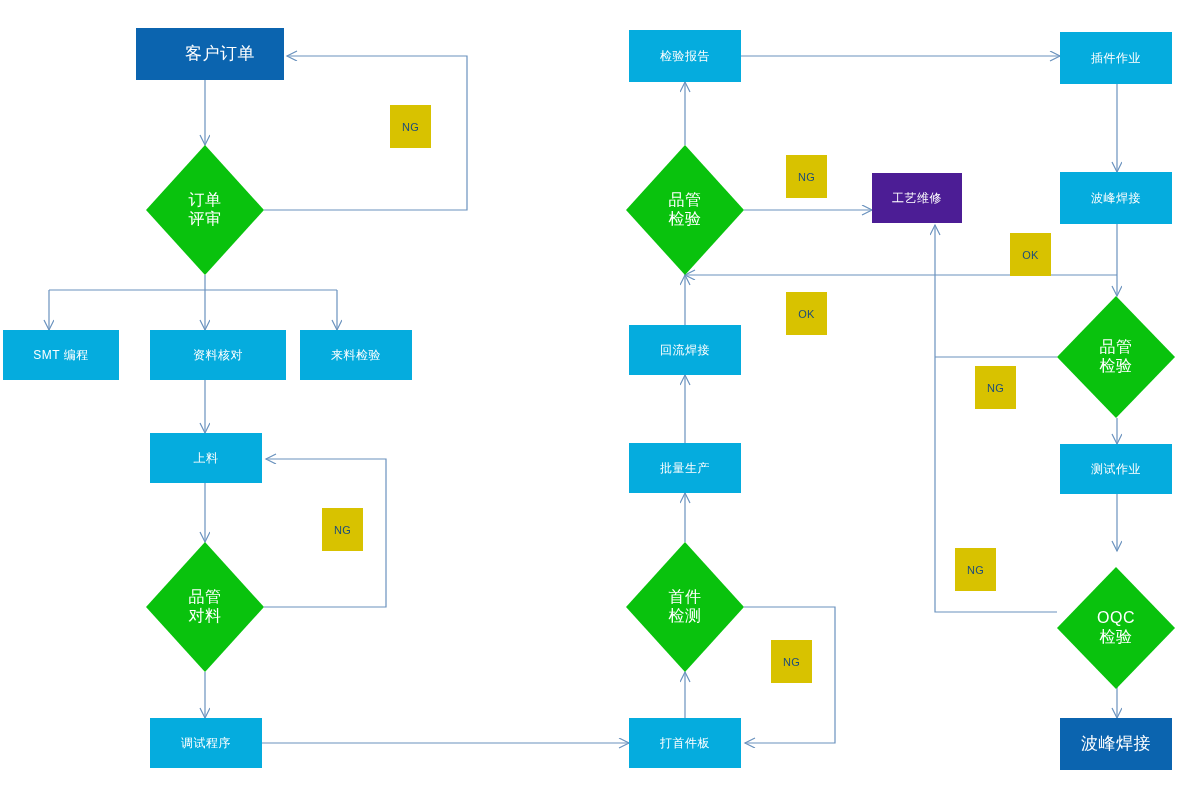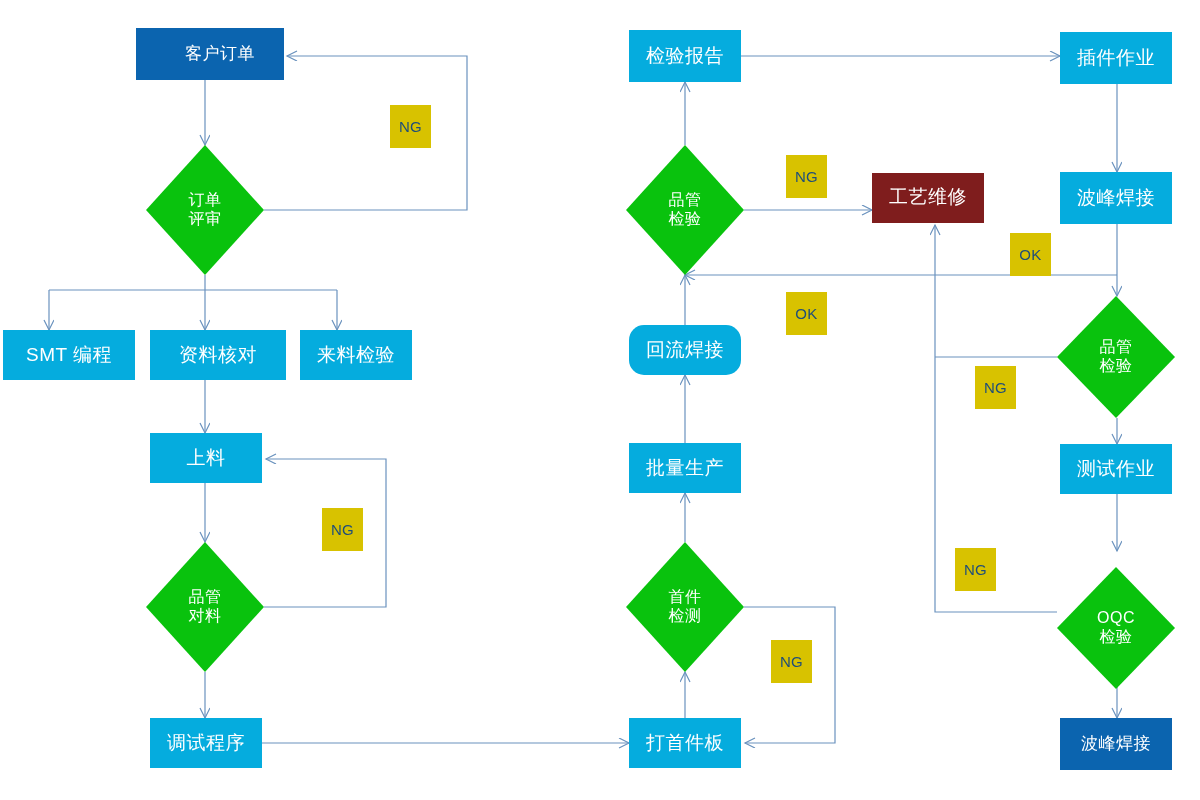--- a/index.html
+++ b/index.html
@@ -18,21 +18,21 @@
     position:absolute;
     box-sizing:border-box;
     display:flex;align-items:center;justify-content:center;
     text-align:center;
     color:#ffffff;
     line-height:1.18;
     white-space:pre-line;
     letter-spacing:0.5px;
   }
   .node.rect{
-    font-size:19px;
+    font-size:12px;
   }
   .node.start,.node.end{
     background:#0B64AF;
     font-size:17px;
   }
   .node.proc{
     background:#05ACDE;
   }
   .node.dec{
     background:transparent;
@@ -43,21 +43,21 @@
     background:#09C20D;
     -webkit-clip-path:polygon(50% 0,100% 50%,50% 100%,0 50%);
     clip-path:polygon(50% 0,100% 50%,50% 100%,0 50%);
   }
   .dia-label{position:relative;z-index:2;}
 
   .badge{
     position:absolute;
     background:#D8C200;
     color:#1F4E79;
-    font-size:15px;
+    font-size:11px;
     display:flex;align-items:center;justify-content:center;
     box-sizing:border-box;
     font-weight:400;
     letter-spacing:0.3px;
   }
 </style>
 </head>
 <body>
 
 <div id="stage">
@@ -111,38 +111,38 @@
 
       <path d="M1057,612 L935,612 L935,607"></path>
       <path d="M1117,673 L1117,718" marker-end="url(#ah)"></path>
     </g>
   </svg>
 
   <div id="nodes">
       <div class="node rect start" style="left: 136px; top: 28px; width: 148px; height: 52px; background: rgb(11, 100, 175); padding-left: 20px;"><span>客户订单</span></div>
       <div class="node dec" style="left: 146px; top: 145px; width: 118px; height: 130px;"><div class="dia-shape" style="background: rgb(9, 194, 13);"></div><div class="dia-label">订单
 评审</div></div>
-      <div class="node rect proc" style="left: 3px; top: 330px; width: 132px; height: 50px; background: rgb(5, 172, 222);"><span>SMT 编程</span></div>
+      <div class="node rect proc" style="left: 3px; top: 330px; width: 116px; height: 50px; background: rgb(5, 172, 222);"><span>SMT 编程</span></div>
       <div class="node rect proc" style="left: 150px; top: 330px; width: 136px; height: 50px; background: rgb(5, 172, 222);"><span>资料核对</span></div>
       <div class="node rect proc" style="left: 300px; top: 330px; width: 112px; height: 50px; background: rgb(5, 172, 222);"><span>来料检验</span></div>
       <div class="node rect proc" style="left: 150px; top: 433px; width: 112px; height: 50px; background: rgb(5, 172, 222);"><span>上料</span></div>
       <div class="node dec" style="left: 146px; top: 542px; width: 118px; height: 130px;"><div class="dia-shape" style="background: rgb(9, 194, 13);"></div><div class="dia-label">品管
 对料</div></div>
       <div class="node rect proc" style="left: 150px; top: 718px; width: 112px; height: 50px; background: rgb(5, 172, 222);"><span>调试程序</span></div>
       <div class="node rect proc" style="left: 629px; top: 718px; width: 112px; height: 50px; background: rgb(5, 172, 222); font-family: Liberation Serif, serif;"><span>打首件板</span></div>
       <div class="node dec" style="left: 626px; top: 542px; width: 118px; height: 130px;"><div class="dia-shape" style="background: rgb(9, 194, 13);"></div><div class="dia-label">首件
 检测</div></div>
       <div class="node rect proc" style="left: 629px; top: 443px; width: 112px; height: 50px; background: rgb(5, 172, 222);"><span>批量生产</span></div>
-      <div class="node rect proc" style="left: 629px; top: 325px; width: 112px; height: 50px; background: rgb(5, 172, 222); border-radius: 15px;"><span>回流焊接</span></div>
+      <div class="node rect proc" style="left: 629px; top: 325px; width: 112px; height: 50px; background: rgb(5, 172, 222);"><span>回流焊接</span></div>
       <div class="node dec" style="left: 626px; top: 145px; width: 118px; height: 130px;"><div class="dia-shape" style="background: rgb(9, 194, 13);"></div><div class="dia-label">品管
 检验</div></div>
       <div class="node rect proc" style="left: 629px; top: 30px; width: 112px; height: 52px; background: rgb(5, 172, 222);"><span>检验报告</span></div>
       <div class="node rect proc" style="left: 1060px; top: 32px; width: 112px; height: 52px; background: rgb(5, 172, 222);"><span>插件作业</span></div>
       <div class="node rect proc" style="left: 1060px; top: 172px; width: 112px; height: 52px; background: rgb(5, 172, 222);"><span>波峰焊接</span></div>
-      <div class="node rect proc" style="left: 872px; top: 173px; width: 112px; height: 50px; background: #7f1d1d; font-family: Liberation Mono, monospace;"><span>工艺维修</span></div>
+      <div class="node rect proc" style="left: 872px; top: 173px; width: 90px; height: 50px; background: #4c1d95;"><span>工艺维修</span></div>
       <div class="node dec" style="left: 1057px; top: 296px; width: 118px; height: 122px;"><div class="dia-shape" style="background: rgb(9, 194, 13);"></div><div class="dia-label">品管
 检验</div></div>
       <div class="node rect proc" style="left: 1060px; top: 444px; width: 112px; height: 50px; background: rgb(5, 172, 222);"><span>测试作业</span></div>
       <div class="node dec" style="left: 1057px; top: 567px; width: 118px; height: 122px;"><div class="dia-shape" style="background: rgb(9, 194, 13);"></div><div class="dia-label">OQC
 检验</div></div>
       <div class="node rect end" style="left: 1060px; top: 718px; width: 112px; height: 52px; background: rgb(11, 100, 175);"><span>波峰焊接</span></div>
     </div>
   <div id="badges">
       <div class="badge" style="left: 390px; top: 105px; width: 41px; height: 43px; background: rgb(216, 194, 0); color: rgb(31, 78, 121);">NG</div>
       <div class="badge" style="left: 322px; top: 508px; width: 41px; height: 43px; background: rgb(216, 194, 0); color: rgb(31, 78, 121);">NG</div>

